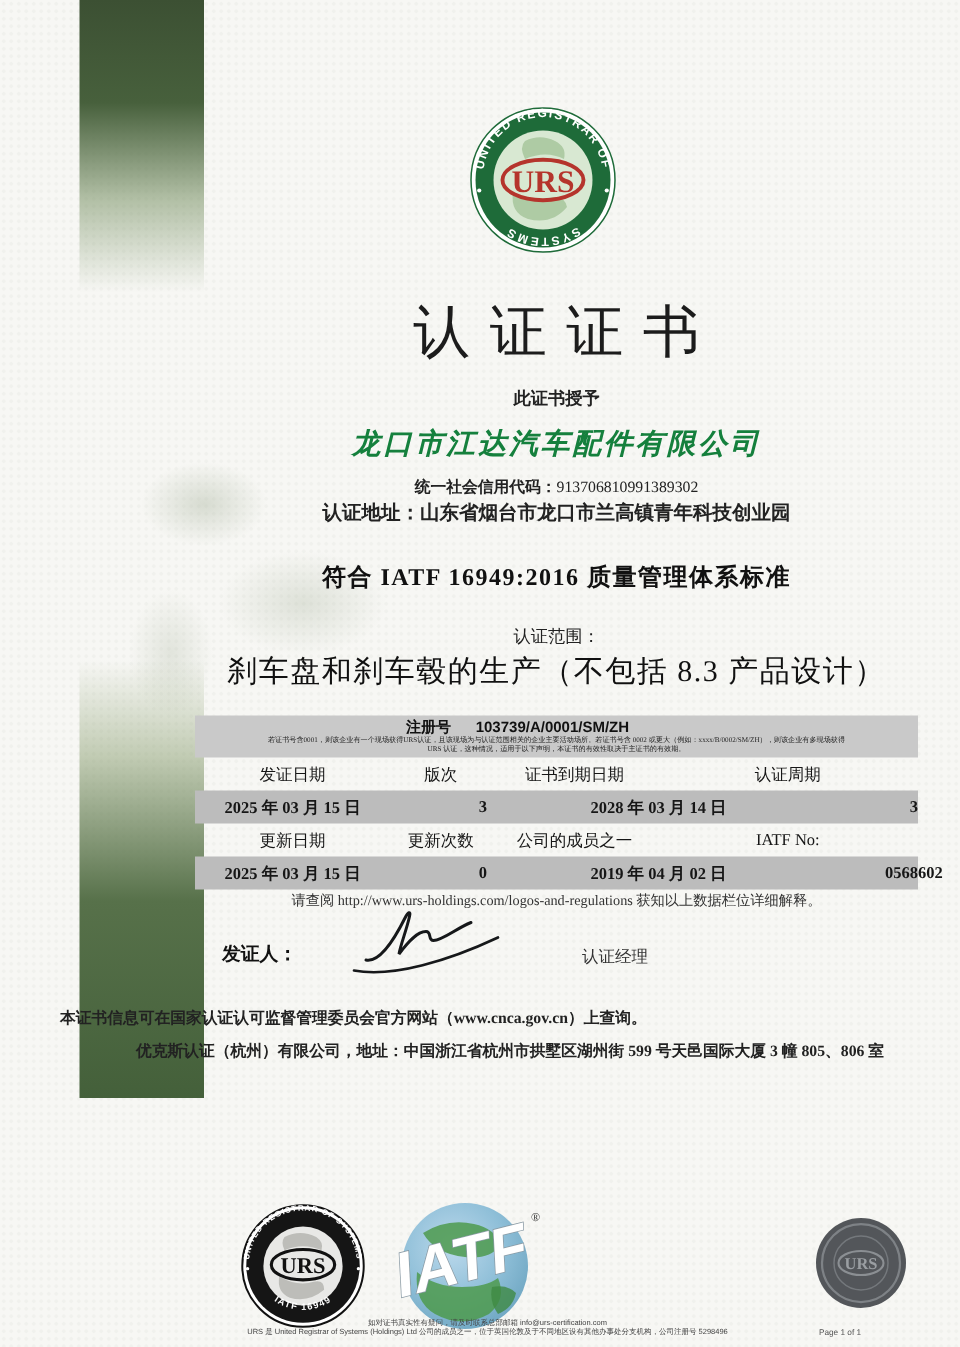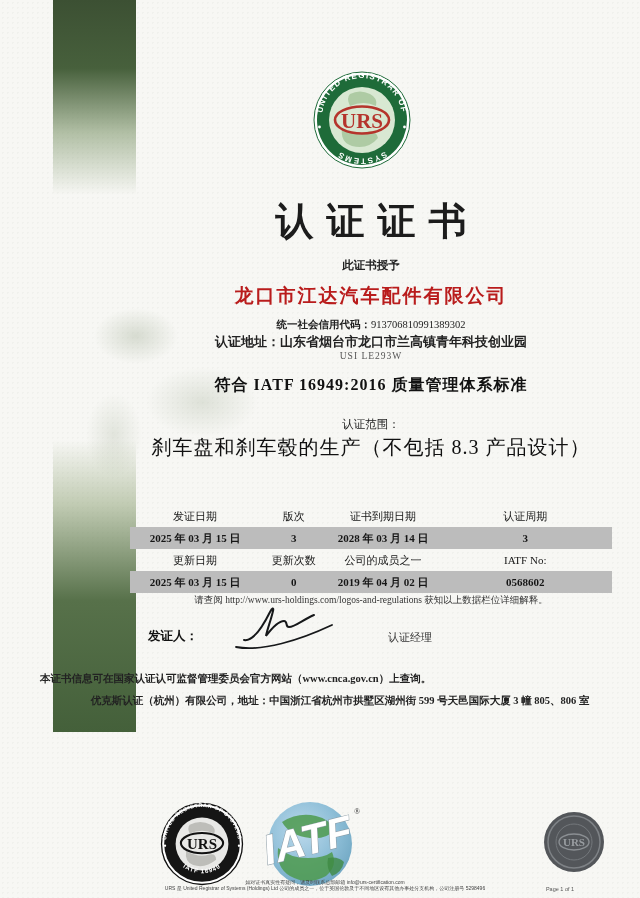--- a/index.html
+++ b/index.html
@@ -20,41 +20,41 @@
   
   .band-top { position:absolute; left:53px; top:0; width:83px; height:195px;
     background:linear-gradient(180deg,#3c5033 0%,#47603c 35%,rgba(120,145,100,.55) 68%,rgba(247,247,244,0) 100%); }
   .band-bottom { position:absolute; left:53px; top:440px; width:83px; height:292px;
     background:linear-gradient(0deg,#44603a 0%,#57714a 45%,rgba(140,160,115,.5) 78%,rgba(247,247,244,0) 100%); }
 
   .center-col { position:absolute; left:130px; width:482px; text-align:center; }
 
   .top-logo { position:absolute; left:312px; top:70px; width:100px; height:100px; }
 
-  .cert-title { top:196px; font-size:38px; font-weight:bold; letter-spacing:13px; color:#1c1c1c; text-indent:13px; }
+  .cert-title { top:196px; font-size:38px; font-weight:normal; letter-spacing:13px; color:#1c1c1c; text-indent:13px; }
   .granted { top:258px; font-size:11.5px; font-weight:bold; color:#222; }
-  .company { top:283px; font-size:19px; font-weight:bold; letter-spacing:2px; color:#b91c1c; }
+  .company { top:283px; font-size:19px; font-weight:bold; letter-spacing:2px; color:#15803d;font-style:italic; }
   .credit { top:318px; font-size:10.5px; color:#222; }
   .credit b { font-weight:bold; }
   .addr { top:333px; font-size:13px; font-weight:bold; color:#222; }
   .usi { top:351px; font-size:9.5px; color:#555; letter-spacing:1px; }
   .standard { top:375px; font-size:16px; font-weight:bold; color:#111; letter-spacing:1px; }
   .scope-label { top:417px; font-size:11.5px; color:#222; }
   .scope-text { top:434px; font-size:20px; color:#111; letter-spacing:1px; }
 
   
   .regband { position:absolute; left:130px; top:477px; width:482px; height:28px; background:#c9c9c9;
     text-align:center; padding-top:1px; }
   .regline { font-size:10px; font-weight:bold; color:#111; transform:translateX(-26px); }
   .regline .regno { margin-left:14px; font-family:"Liberation Sans",sans-serif; }
   .regnote { font-size:5px; line-height:6px; color:#222; transform:scale(.95); }
 
   .ctable { position:absolute; left:130px; top:505px; width:482px; font-size:11px; }
   .trow { display:grid; grid-template-columns:27% 14% 23% 36%; height:22px; align-items:center; }
-  .trow.val { background:#bcbcbc; font-weight:bold; }
+  .trow.val { background:#bcbcbc; font-weight:bold;gap:28px; }
   .trow div { text-align:center; color:#161616; }
 
   .link-note { top:594px; font-size:9.5px; color:#333; }
 
   .issuer { position:absolute; left:148px; top:628px; font-size:12.5px; font-weight:bold; color:#111; }
   .sig { position:absolute; left:228px; top:596px; width:130px; height:58px; }
   .role { position:absolute; left:388px; top:630px; font-size:11px; color:#333; }
 
   .footer1 { position:absolute; left:40px; top:672px; width:600px; text-align:left; font-size:10.5px; font-weight:bold; color:#222; }
   .footer2 { position:absolute; left:40px; top:694px; width:600px; text-align:center; font-size:10.5px; font-weight:bold; color:#222; }
@@ -104,25 +104,32 @@
 
   <div class="center-col cert-title">认证证书</div>
   <div class="center-col granted">此证书授予</div>
   <div class="center-col company">龙口市江达汽车配件有限公司</div>
   <div class="center-col credit">
     <b>统一社会信用代码：</b><span>913706810991389302</span>
   </div>
   <div class="center-col addr">
     <span>认证地址：</span><span>山东省烟台市龙口市兰高镇青年科技创业园</span>
   </div>
-  <div class="center-col usi">USI LE293W</div>
   <div class="center-col standard">符合 IATF 16949:2016 质量管理体系标准</div>
   <div class="center-col scope-label">认证范围：</div>
   <div class="center-col scope-text">刹车盘和刹车毂的生产（不包括 8.3 产品设计）</div>
 
+  <div class="regband">
+    <div class="regline">
+      <span>注册号</span>
+      <span class="regno">103739/A/0001/SM/ZH</span>
+    </div>
+    <div class="regnote">若证书号含0001，则该企业有一个现场获得URS认证，且该现场为与认证范围相关的企业主要活动场所。若证书号含 0002 或更大（例如：xxxx/B/0002/SM/ZH），则该企业有多现场获得</div>
+    <div class="regnote">URS 认证，这种情况，适用于以下声明，本证书的有效性取决于主证书的有效期。</div>
+  </div>
 
   <div class="ctable">
     <div class="trow hdr">
       <div>发证日期</div>
       <div>版次</div>
       <div>证书到期日期</div>
       <div>认证周期</div>
     </div>
     <div class="trow val">
       <div>2025 年 03 月 15 日</div>

